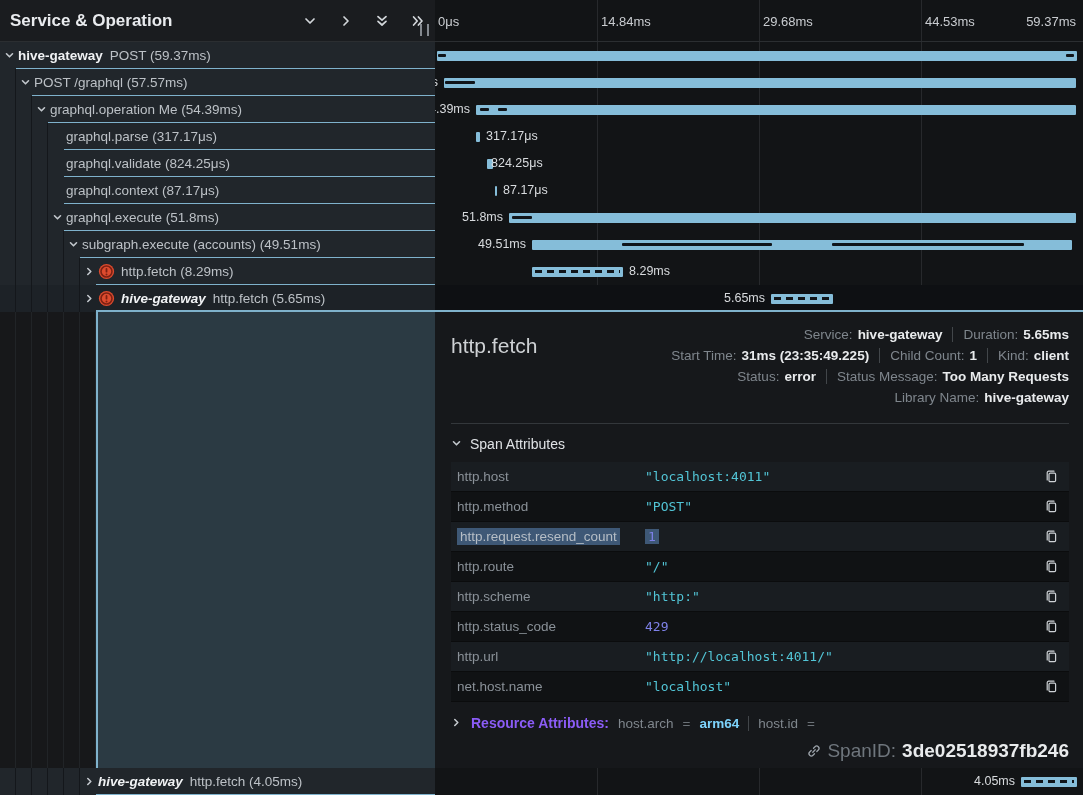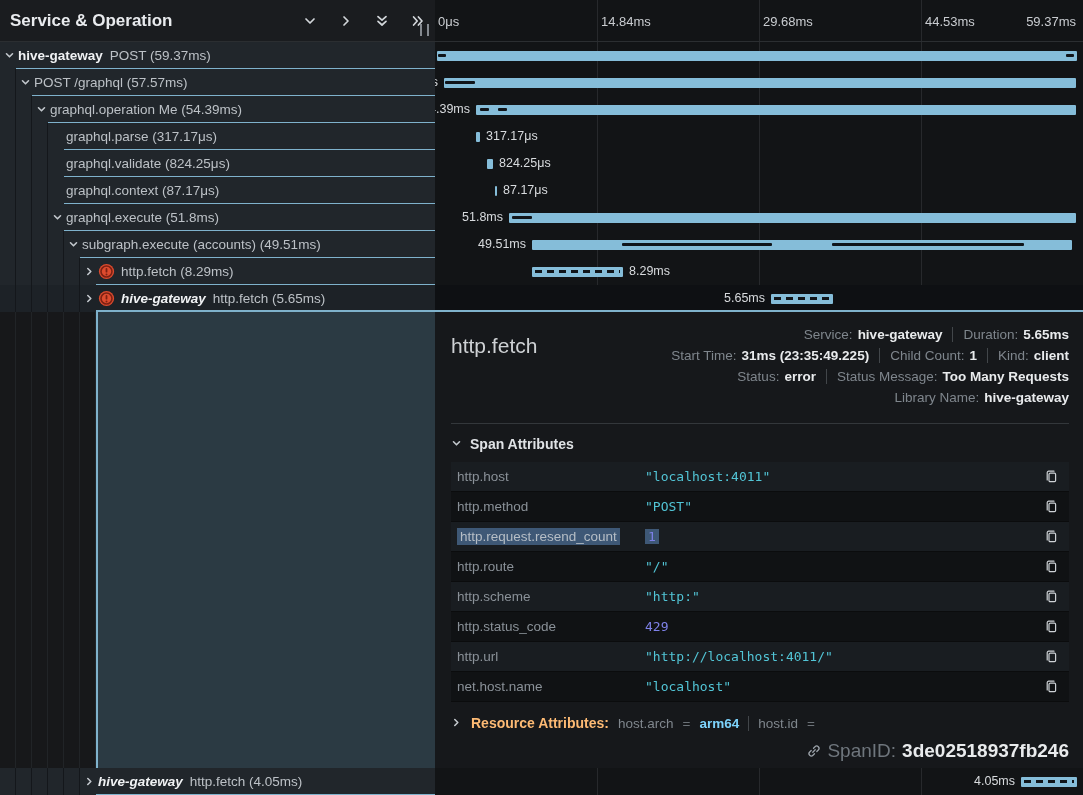--- a/index.html
+++ b/index.html
@@ -53,36 +53,36 @@
   .panel{position:absolute;top:312px;left:435px;width:648px;height:456px;background:#16181b;z-index:3;
          box-sizing:border-box;padding:12px 14px 0 16px;}
   .panel-head{display:flex;justify-content:space-between;}
   .p-title{font-size:21px;color:#ced1d4;padding-top:10px;white-space:nowrap;}
   .meta{display:flex;flex-direction:column;align-items:flex-end;font-size:13.5px;}
   .meta-line{display:flex;align-items:center;height:21px;white-space:nowrap;}
   .m-label{color:#7f868d;margin-right:5px;}
   .m-val{color:#e9ebed;font-weight:bold;}
   .m-div{width:1px;height:15px;background:#42464a;margin:0 10px;}
   .pdivider{height:1px;background:#33373b;margin:15px 0 12px;}
-  .attr-head{display:flex;align-items:center;gap:8px;font-weight:bold;font-size:14px;color:#dfe2e5;
+  .attr-head{display:flex;align-items:center;gap:8px;font-weight:normal;font-size:14px;color:#dfe2e5;
              margin:2px 0 10px;cursor:pointer;}
   .attr-table{width:618px;}
   .attr-row{height:30px;display:flex;align-items:center;padding:0 10px 0 6px;font-size:13.5px;
             box-sizing:border-box;border-bottom:1px solid #0b0c0d;}
   .attr-row.odd{background:#191d21;}.attr-row.even{background:#101214;}
   .attr-key{width:188px;flex:none;color:#8a9198;white-space:nowrap;}
   .attr-key .selbg{background:#3e5876;color:#b6bec6;padding:1px 3px;margin-top:19px;}
   .attr-val{flex:1;font-family:"DejaVu Sans Mono",monospace;font-size:13px;white-space:nowrap;overflow:hidden;}
   .attr-val.string{color:#52c5d6;}
   .attr-val.number{color:#7e81e8;}
   .attr-val .selbg{background:#3e5876;padding:1px 3px;}
   .copy-btn{flex:none;cursor:pointer;display:flex;margin-left:8px;}
   .resource{display:flex;align-items:center;gap:9px;margin-top:13px;font-size:13.5px;
             overflow:hidden;white-space:nowrap;}
-  .res-title{font-weight:bold;color:#fdba74;font-size:14px;}
+  .res-title{font-weight:bold;color:#8b5cf6;font-size:14px;}
   .res-key{color:#7f868d;}.res-eq{color:#6c7278;}
   .res-val{font-weight:bold;color:#7dd3fc;}
   .res-val.trunc{overflow:hidden;text-overflow:ellipsis;flex:1;min-width:0;}
   .res-div{width:1px;height:15px;background:#42464a;flex:none;}
   .spanid{display:flex;justify-content:flex-end;align-items:center;gap:6px;margin-top:9px;font-size:19px;}
   .sid-label{color:#6f767d;}
   .sid-val{font-weight:bold;color:#e9ebed;}
 </style>
 </head>
 <body>
@@ -198,21 +198,21 @@
       </div>
       <div class="row">
         <div class="cell-left">
           <div class="indent" style="width: 48px;"></div>
           <div class="expander"></div>
           <span class="sname">graphql.validate (824.25μs)</span>
           <div class="row-line" style="left: 64px;"></div>
         </div>
         <div class="cell-right">
           <div class="bar" style="left: 52px; width: 6px;"></div>
-          <span class="bar-label" style="left: 64px;">824.25μs</span>
+          <span class="bar-label" style="left: 56px;">824.25μs</span>
         </div>
       </div>
       <div class="row">
         <div class="cell-left">
           <div class="indent" style="width: 48px;"></div>
           <div class="expander"></div>
           <span class="sname">graphql.context (87.17μs)</span>
           <div class="row-line" style="left: 64px;"></div>
         </div>
         <div class="cell-right">

